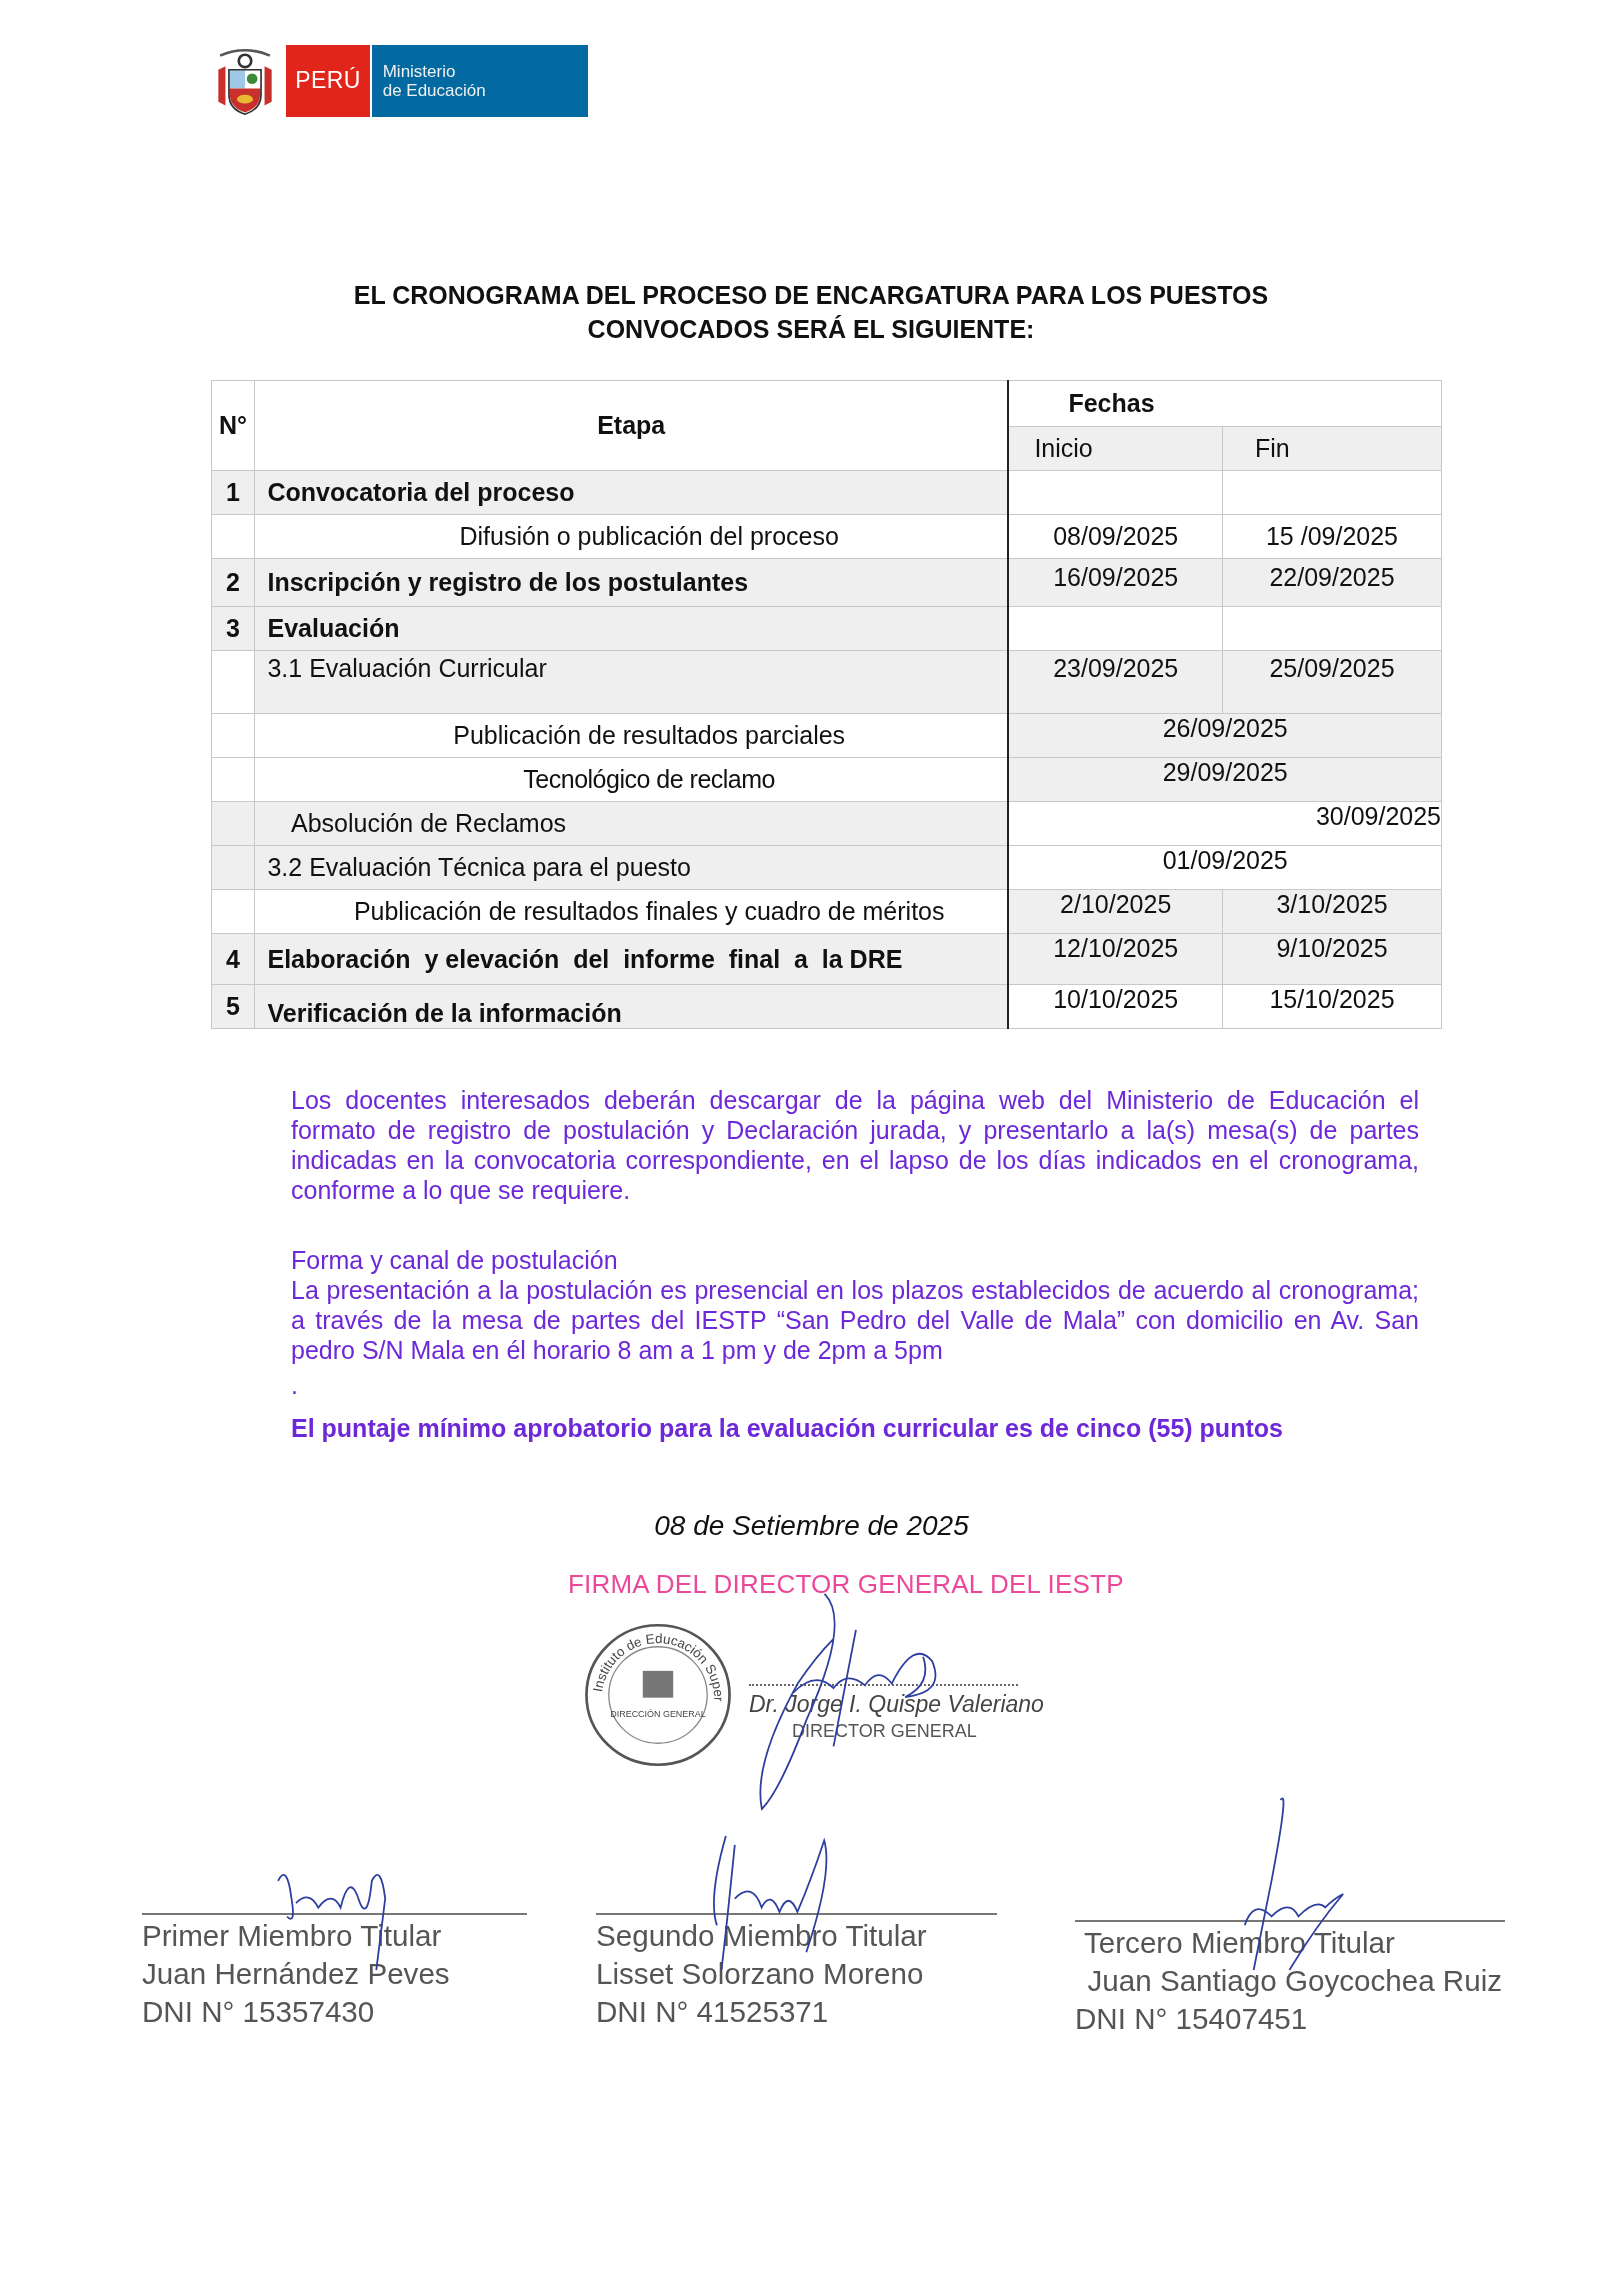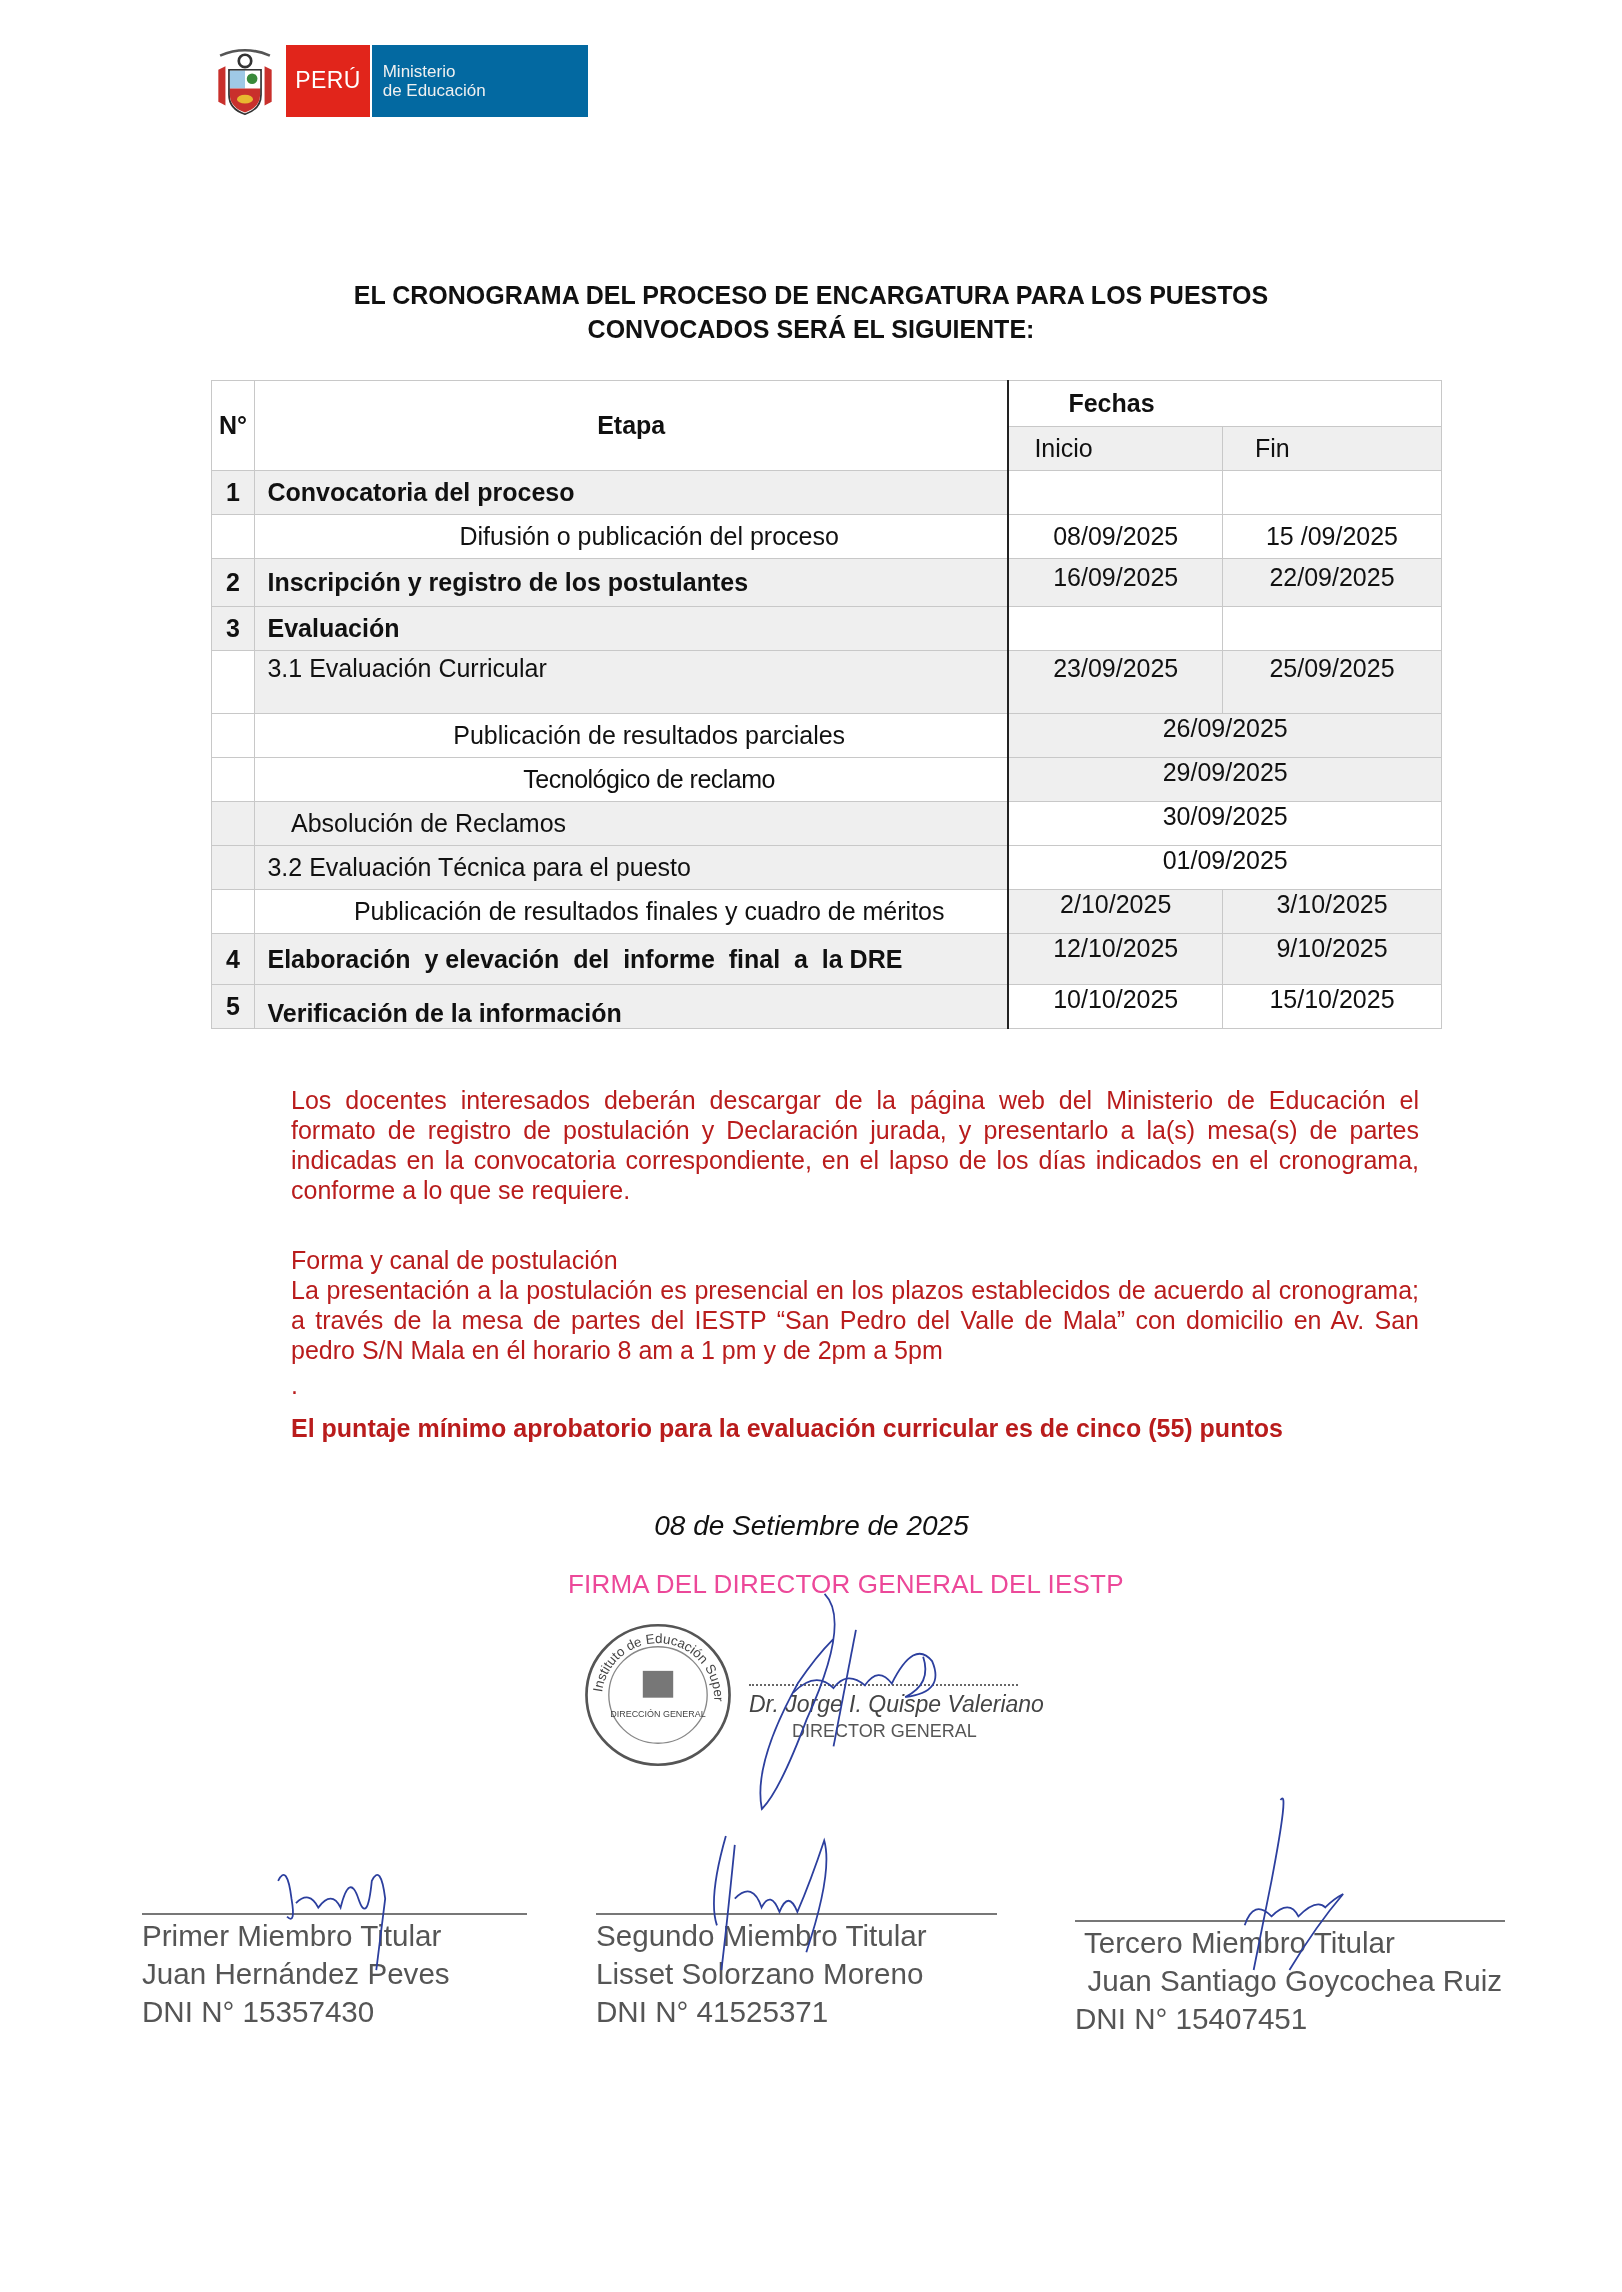--- a/index.html
+++ b/index.html
@@ -31,21 +31,21 @@
   .b { font-weight: bold; padding-left: 12.5px !important; }
   .l1 { padding-left: 12.5px !important; }
   .l2 { padding-left: 36px !important; }
   .hdr-fechas { font-weight: bold; text-align: left !important; padding-left: 59px !important; height: 45px !important; }
   .hdr-sub { text-align: left !important; padding-left: 25px !important; height: 43px !important; }
   .hdr-fin { padding-left: 32px !important; text-align: left !important; }
   .tall { height: 59px !important; vertical-align: top !important; padding-top: 3.6px !important; }
   .tall2 { height: 50px !important; }
 
   
-  .para { position: absolute; left: 291px; width: 1128px; font-size: 25px; line-height: 30px; text-align: justify; color: #b91c1c; }
+  .para { position: absolute; left: 291px; width: 1128px; font-size: 25px; line-height: 30px; text-align: justify; color: #6d28d9; }
   .p1 { top: 1085px; }
   .p2 { top: 1245px; }
   .p3 { top: 1370px; }
   .p4 { top: 1413px; font-weight: bold; text-align: left; }
   .date { position: absolute; left: 0; width: 1623px; text-align: center; top: 1510px; font-size: 28px; font-style: italic; }
 
   
   .firma-title { position: absolute; left: 568px; top: 1569px; font-size: 26px; color: #ec4899; letter-spacing: 0.2px; }
   .stamp { position: absolute; left: 582px; top: 1619px; width: 152px; height: 152px; }
   .dir-dots { position: absolute; left: 749px; top: 1684px; width: 269px; border-top: 2.7px dotted #666; }
@@ -141,21 +141,21 @@
     <td class="sep g" colspan="2" style="text-align:center;vertical-align:top;">26/09/2025</td>
   </tr>
   <tr>
     <td class="num w"></td>
     <td class="etapa w l2" style="letter-spacing:-0.5px;">Tecnológico de reclamo</td>
     <td class="sep g" colspan="2" style="text-align:center;vertical-align:top;">29/09/2025</td>
   </tr>
   <tr>
     <td class="num g"></td>
     <td class="etapa g l2">Absolución de Reclamos</td>
-    <td class="sep w" colspan="2" style="text-align:center;vertical-align:top;border-radius:15px;">30/09/2025</td>
+    <td class="sep w" colspan="2" style="text-align:right;vertical-align:top;border-radius:15px;">30/09/2025</td>
   </tr>
   <tr>
     <td class="num g"></td>
     <td class="etapa g l1">3.2 Evaluación Técnica para el puesto</td>
     <td class="sep w" colspan="2" style="text-align:center;vertical-align:top;">01/09/2025</td>
   </tr>
   <tr>
     <td class="num w"></td>
     <td class="etapa w l2">Publicación de resultados finales y cuadro de méritos</td>
     <td class="ini sep g" style="vertical-align:top;">2/10/2025</td>

